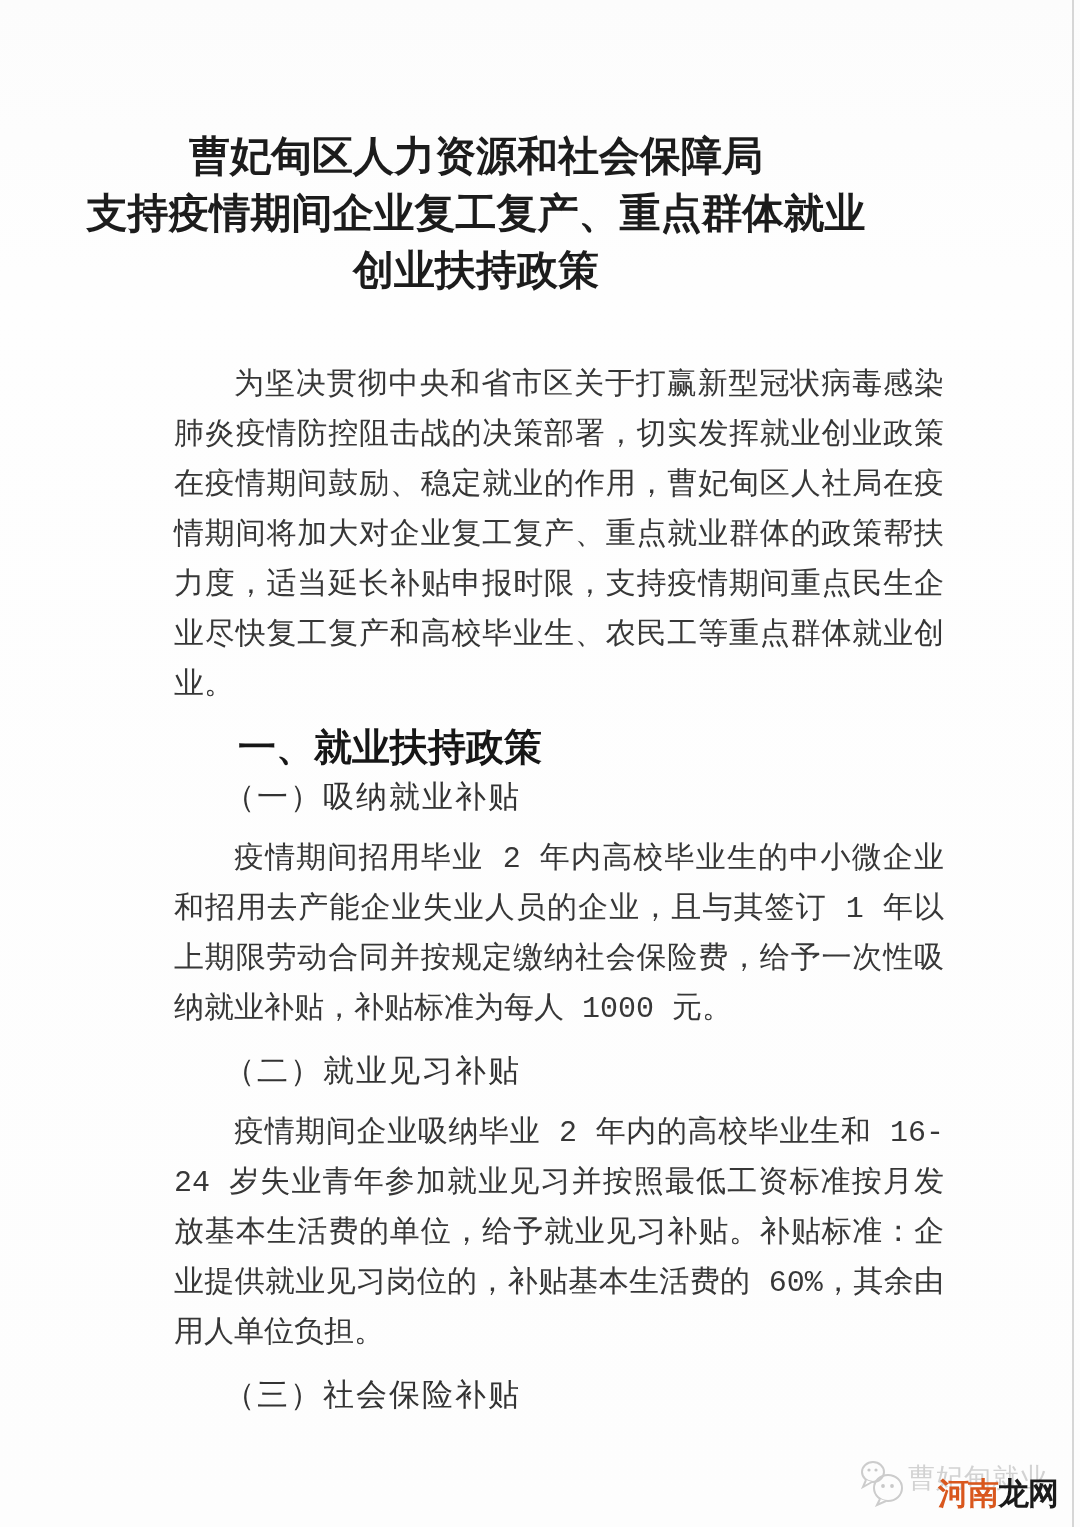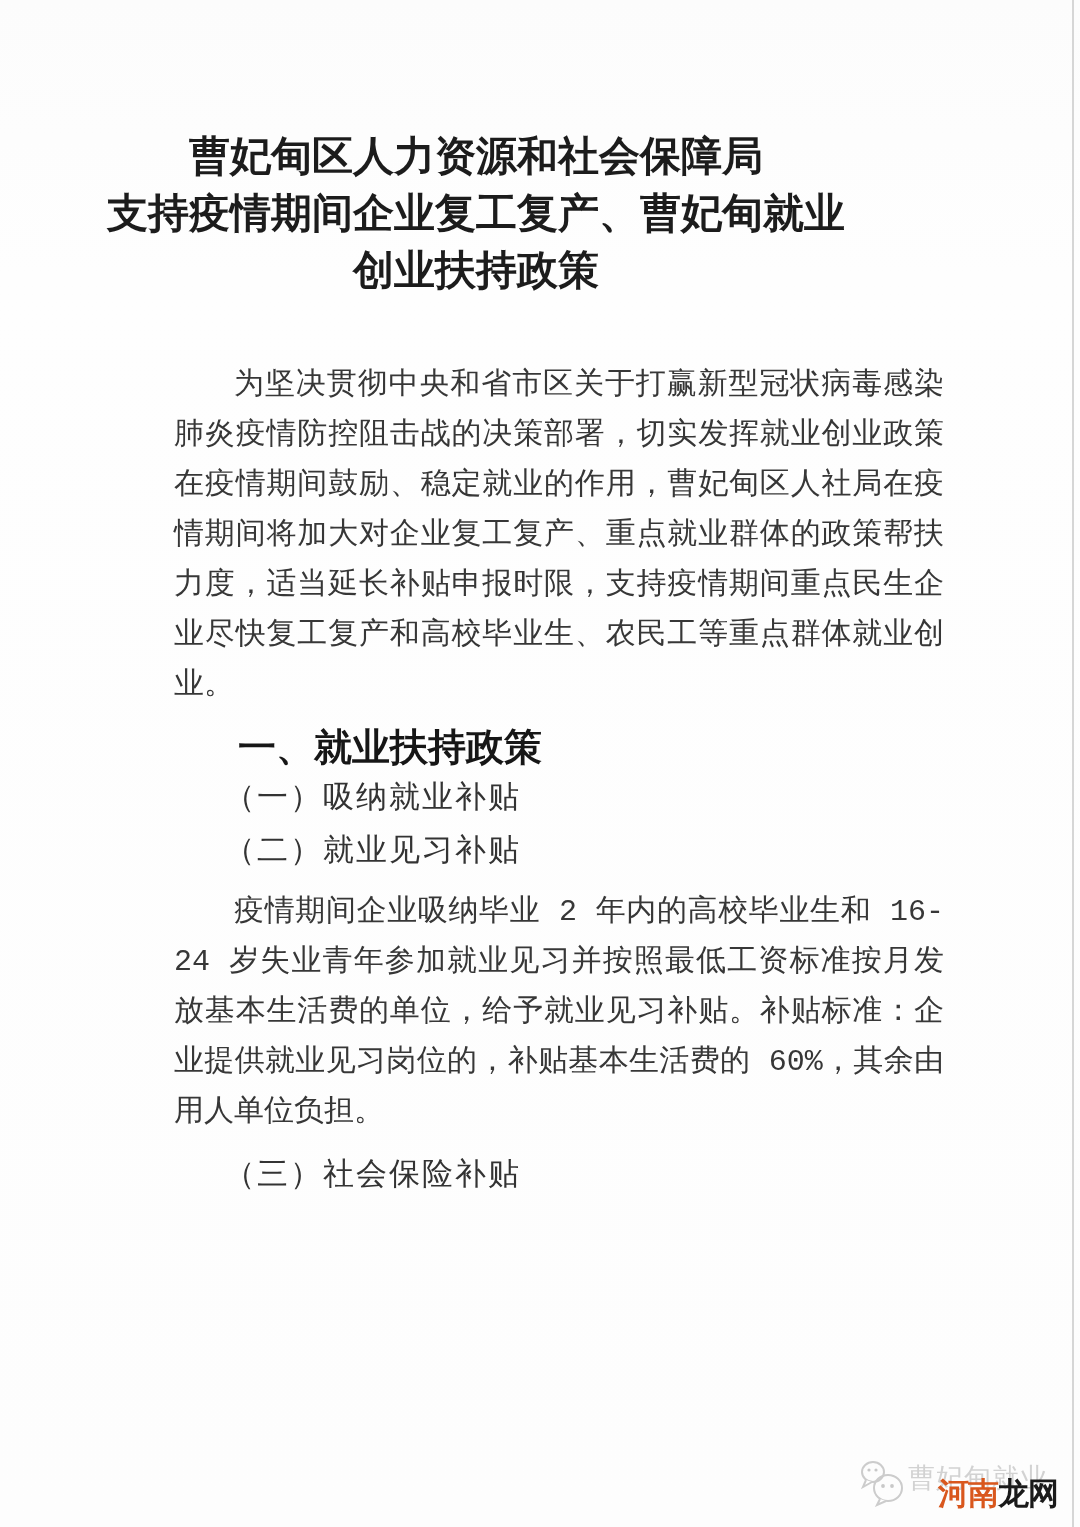--- a/index.html
+++ b/index.html
@@ -59,30 +59,31 @@
 </style>
 </head>
 <body>
 
 <div class="page">
 
   <div class="edge-line"></div>
 
   <header class="title-block">
     <div>曹妃甸区人力资源和社会保障局</div>
-    <div>支持疫情期间企业复工复产、曹妃甸就业</div>
+    <div>支持疫情期间企业复工复产、重点群体就业</div>
     <div>创业扶持政策</div>
   </header>
 
   <main class="doc-body">
     <p class="para">为坚决贯彻中央和省市区关于打赢新型冠状病毒感染肺炎疫情防控阻击战的决策部署，切实发挥就业创业政策在疫情期间鼓励、稳定就业的作用，曹妃甸区人社局在疫情期间将加大对企业复工复产、重点就业群体的政策帮扶力度，适当延长补贴申报时限，支持疫情期间重点民生企业尽快复工复产和高校毕业生、农民工等重点群体就业创业。</p>
 
     <h2 class="h-bold">一、就业扶持政策</h2>
 
     <h3 class="h-sub">（一）吸纳就业补贴</h3>
+    <p class="para">疫情期间招用毕业 2 年内高校毕业生的中小微企业和招用去产能企业失业人员的企业，且与其签订 1 年以上期限劳动合同并按规定缴纳社会保险费，给予一次性吸纳就业补贴，补贴标准为每人 1000 元。</p>
 
     <h3 class="h-sub mt">（二）就业见习补贴</h3>
     <p class="para">疫情期间企业吸纳毕业 2 年内的高校毕业生和 16-24 岁失业青年参加就业见习并按照最低工资标准按月发放基本生活费的单位，给予就业见习补贴。补贴标准：企业提供就业见习岗位的，补贴基本生活费的 60%，其余由用人单位负担。</p>
 
     <h3 class="h-sub mt">（三）社会保险补贴</h3>
   </main>
 
   <div class="watermark">
     <span class="wm-icon">
       <svg width="46" height="50" viewBox="0 0 46 50">

